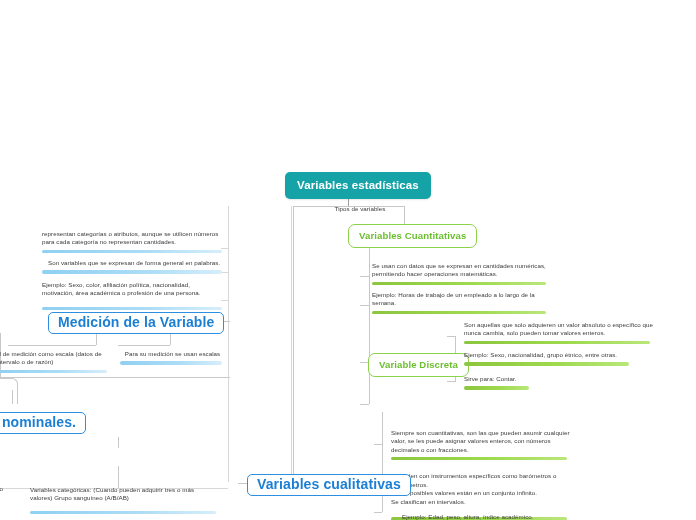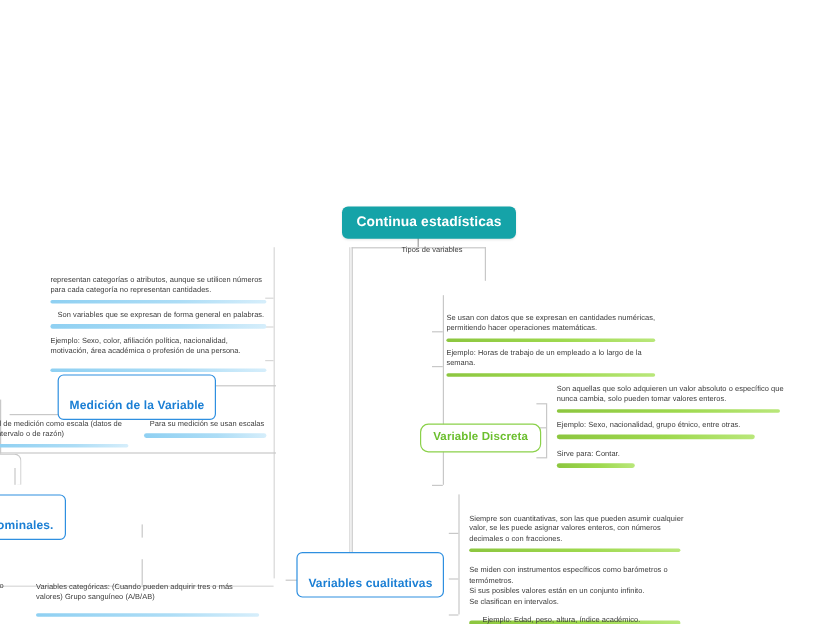--- a/index.html
+++ b/index.html
@@ -48,22 +48,22 @@
     font-size: 9.6px;
     padding: 5px 10px 6px 10px;
     line-height: 11px;
   }
 
   .node-blue {
     background: #ffffff;
     color: #1B7FD4;
     border: 1.6px solid #2E8FE0;
     border-radius: 5px;
-    font-size: 10px;
-    padding: 20px 9px 5px 9px;
+    font-size: 14px;
+    padding: 4px 9px 5px 9px;
     line-height: 11px;
   }
 
   
   .leaf {
     position: absolute;
     box-sizing: border-box;
     font-size: 6.2px;
     line-height: 8.4px;
     color: #3a3a3a;
@@ -152,38 +152,39 @@
 
   <div class="elbow" style="left:0px; top:333px; width:230px; height:45px; border-left-width:1px; border-bottom-width:1px;"></div>
 
   <div class="line v" style="left:12px; top:390px; height:14px;"></div>
   <div class="elbow" style="left:0px; top:378px; width:18px; height:26px; border-top-width:1px; border-right-width:1px; border-top-right-radius:6px;"></div>
 
   <div class="line v" style="left:118px; top:437px; height:11px;"></div>
   <div class="line v" style="left:118px; top:466px; height:22px;"></div>
   <div class="line h light" style="left:0px; top:488px; width:228px;"></div>
 
-  <div class="node node-root" style="left:285px; top:172px;">Continua estadísticas</div>
+  <div class="node node-root" style="left:285px; top:172px;">Variables estadísticas</div>
 
   <div class="leaf" style="left:305px; top:205px; width:110px; text-align:center;">
     <span class="txt">Tipos de variables</span>
   </div>
 
+  <div class="node node-green" style="left:348px; top:224px;">Variables Cuantitativas</div>
 
   <div class="leaf" style="left:372px; top:262px; width:180px;">
     <span class="txt">Se usan con datos que se expresan en cantidades numéricas, permitiendo hacer operaciones matemáticas.</span>
     <span class="bar bar-green" style="width:174px;"></span>
   </div>
 
   <div class="leaf" style="left:372px; top:291px; width:180px;">
     <span class="txt">Ejemplo: Horas de trabajo de un empleado a lo largo de la semana.</span>
     <span class="bar bar-green" style="width:174px;"></span>
   </div>
 
-  <div class="node node-green" style="left:350px; top:353px;text-align:center;">Variable Discreta</div>
+  <div class="node node-green" style="left:368px; top:353px;text-align:center;">Variable Discreta</div>
 
   <div class="leaf" style="left:464px; top:321px; width:190px;">
     <span class="txt">Son aquellas que solo adquieren un valor absoluto o específico que nunca cambia, solo pueden tomar valores enteros.</span>
     <span class="bar bar-green" style="width:186px;"></span>
   </div>
 
   <div class="leaf" style="left:464px; top:351px; width:190px;">
     <span class="txt">Ejemplo: Sexo, nacionalidad, grupo étnico, entre otras.</span>
     <span class="bar bar-green" style="width:165px;"></span>
   </div>
@@ -203,21 +204,21 @@
     <span class="txt" style="white-space:pre-line;">Se miden con instrumentos específicos como barómetros o termómetros.
 Si sus posibles valores están en un conjunto infinito.
 Se clasifican en intervalos.</span>
     <span class="bar bar-green" style="width:176px;"></span>
   </div>
 
   <div class="leaf" style="left:402px; top:513px; width:190px;">
     <span class="txt">Ejemplo: Edad, peso, altura, índice académico.</span>
   </div>
 
-  <div class="node node-blue" style="left:247px; top:460px;text-align:center;">Variables cualitativas</div>
+  <div class="node node-blue" style="left:247px; top:474px;text-align:center;">Variables cualitativas</div>
 
   <div class="leaf" style="left:42px; top:230px; width:180px;">
     <span class="txt">representan categorías o atributos, aunque se utilicen números para cada categoría no representan cantidades.</span>
     <span class="bar bar-blue" style="width:180px;"></span>
   </div>
 
   <div class="leaf" style="left:42px; top:259px; width:180px;">
     <span class="txt" style="padding-left:6px;">Son variables que se expresan de forma general en palabras.</span>
     <span class="bar bar-blue" style="width:180px;"></span>
   </div>

